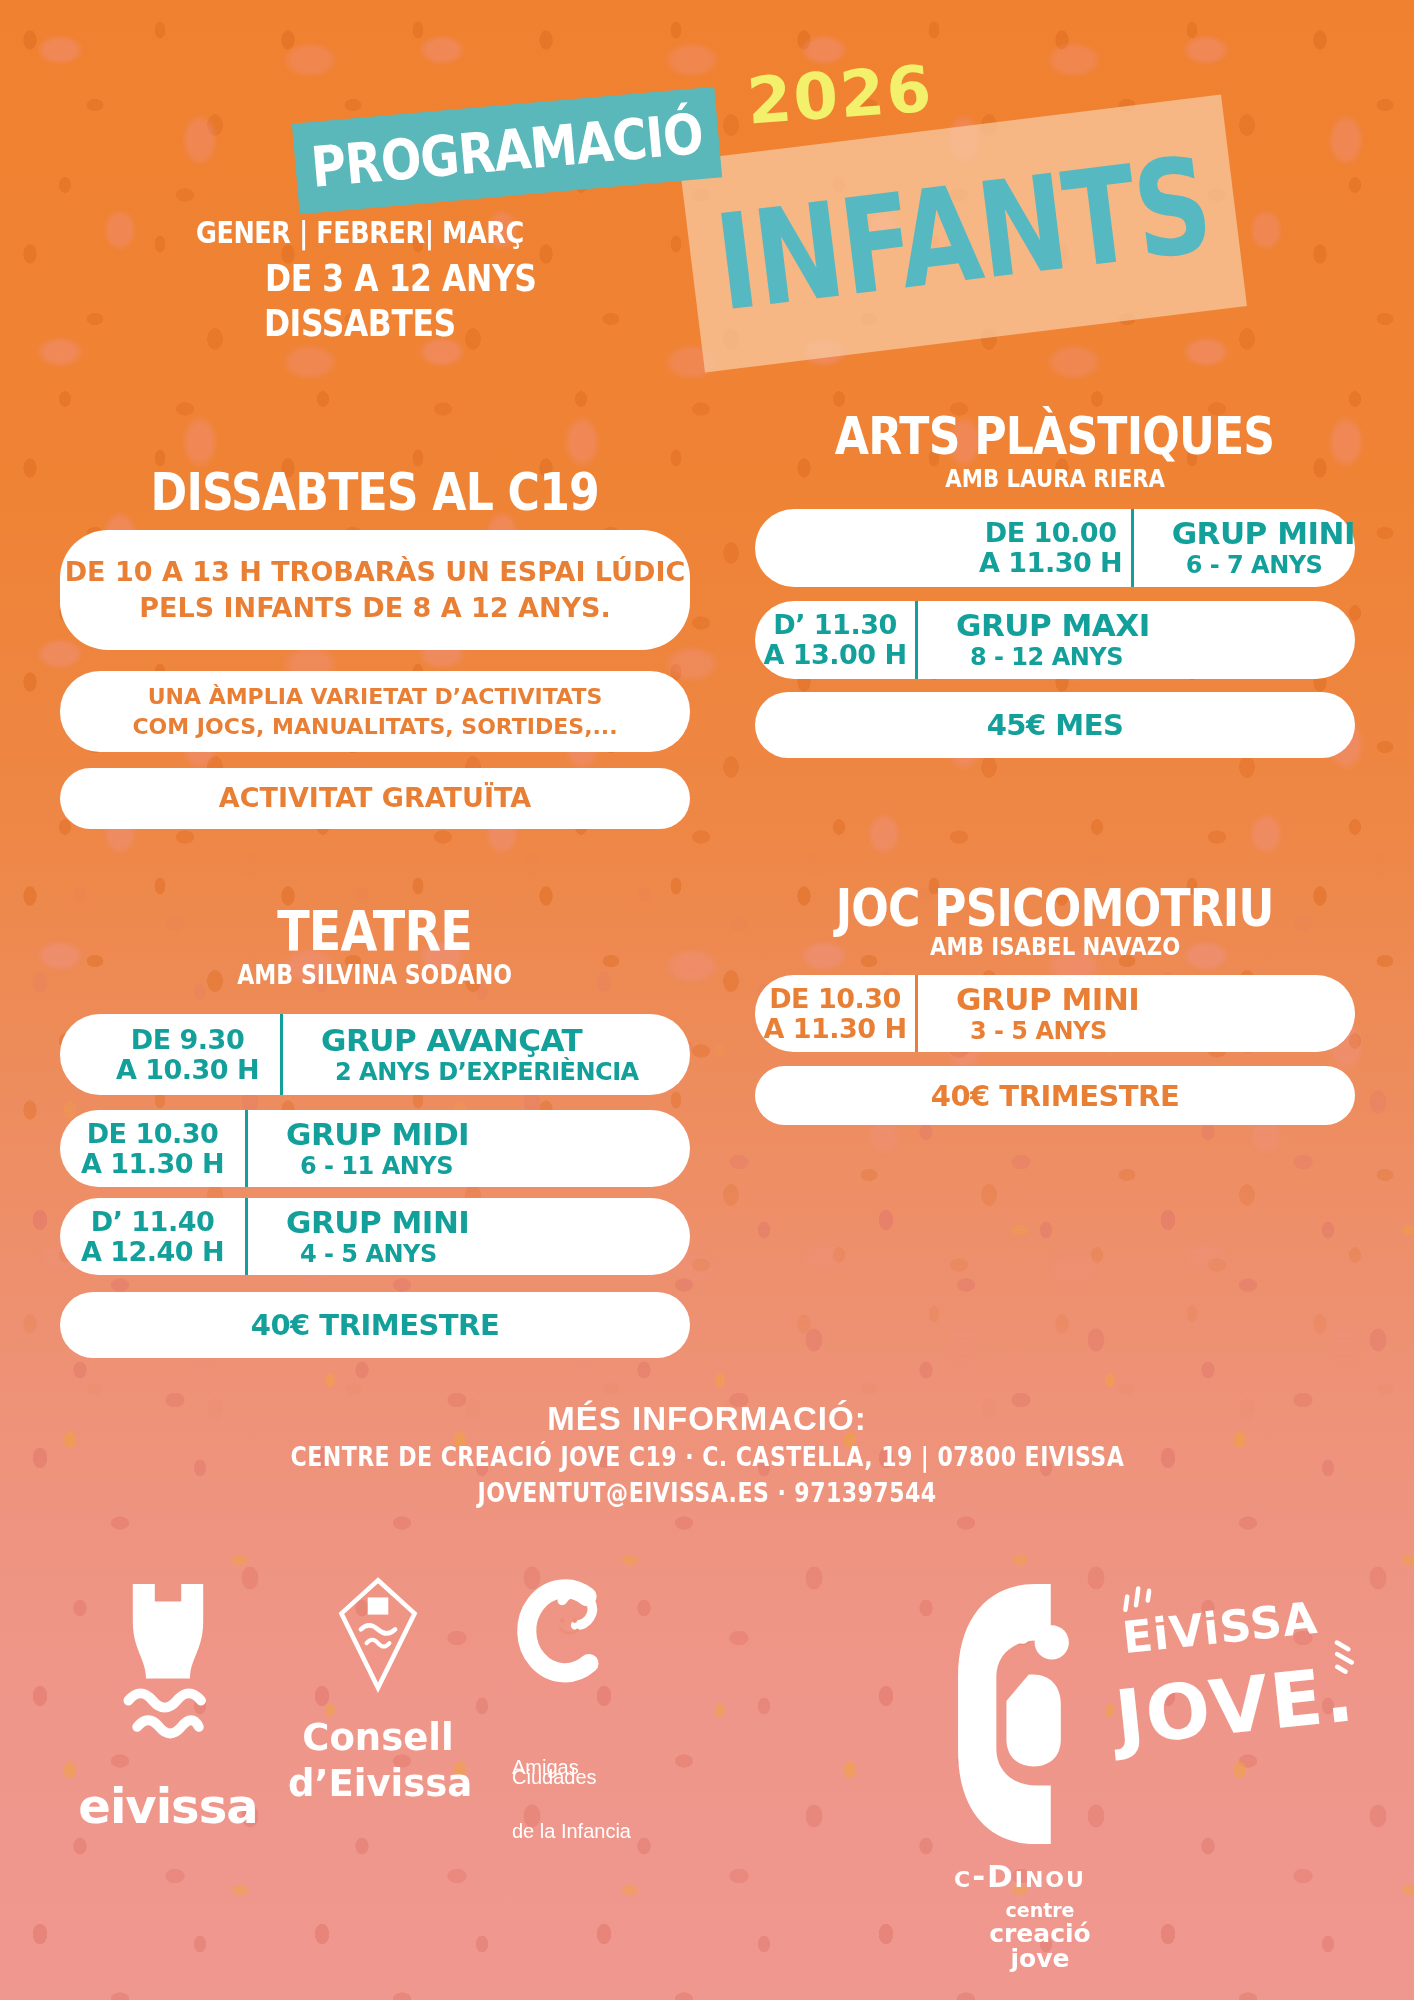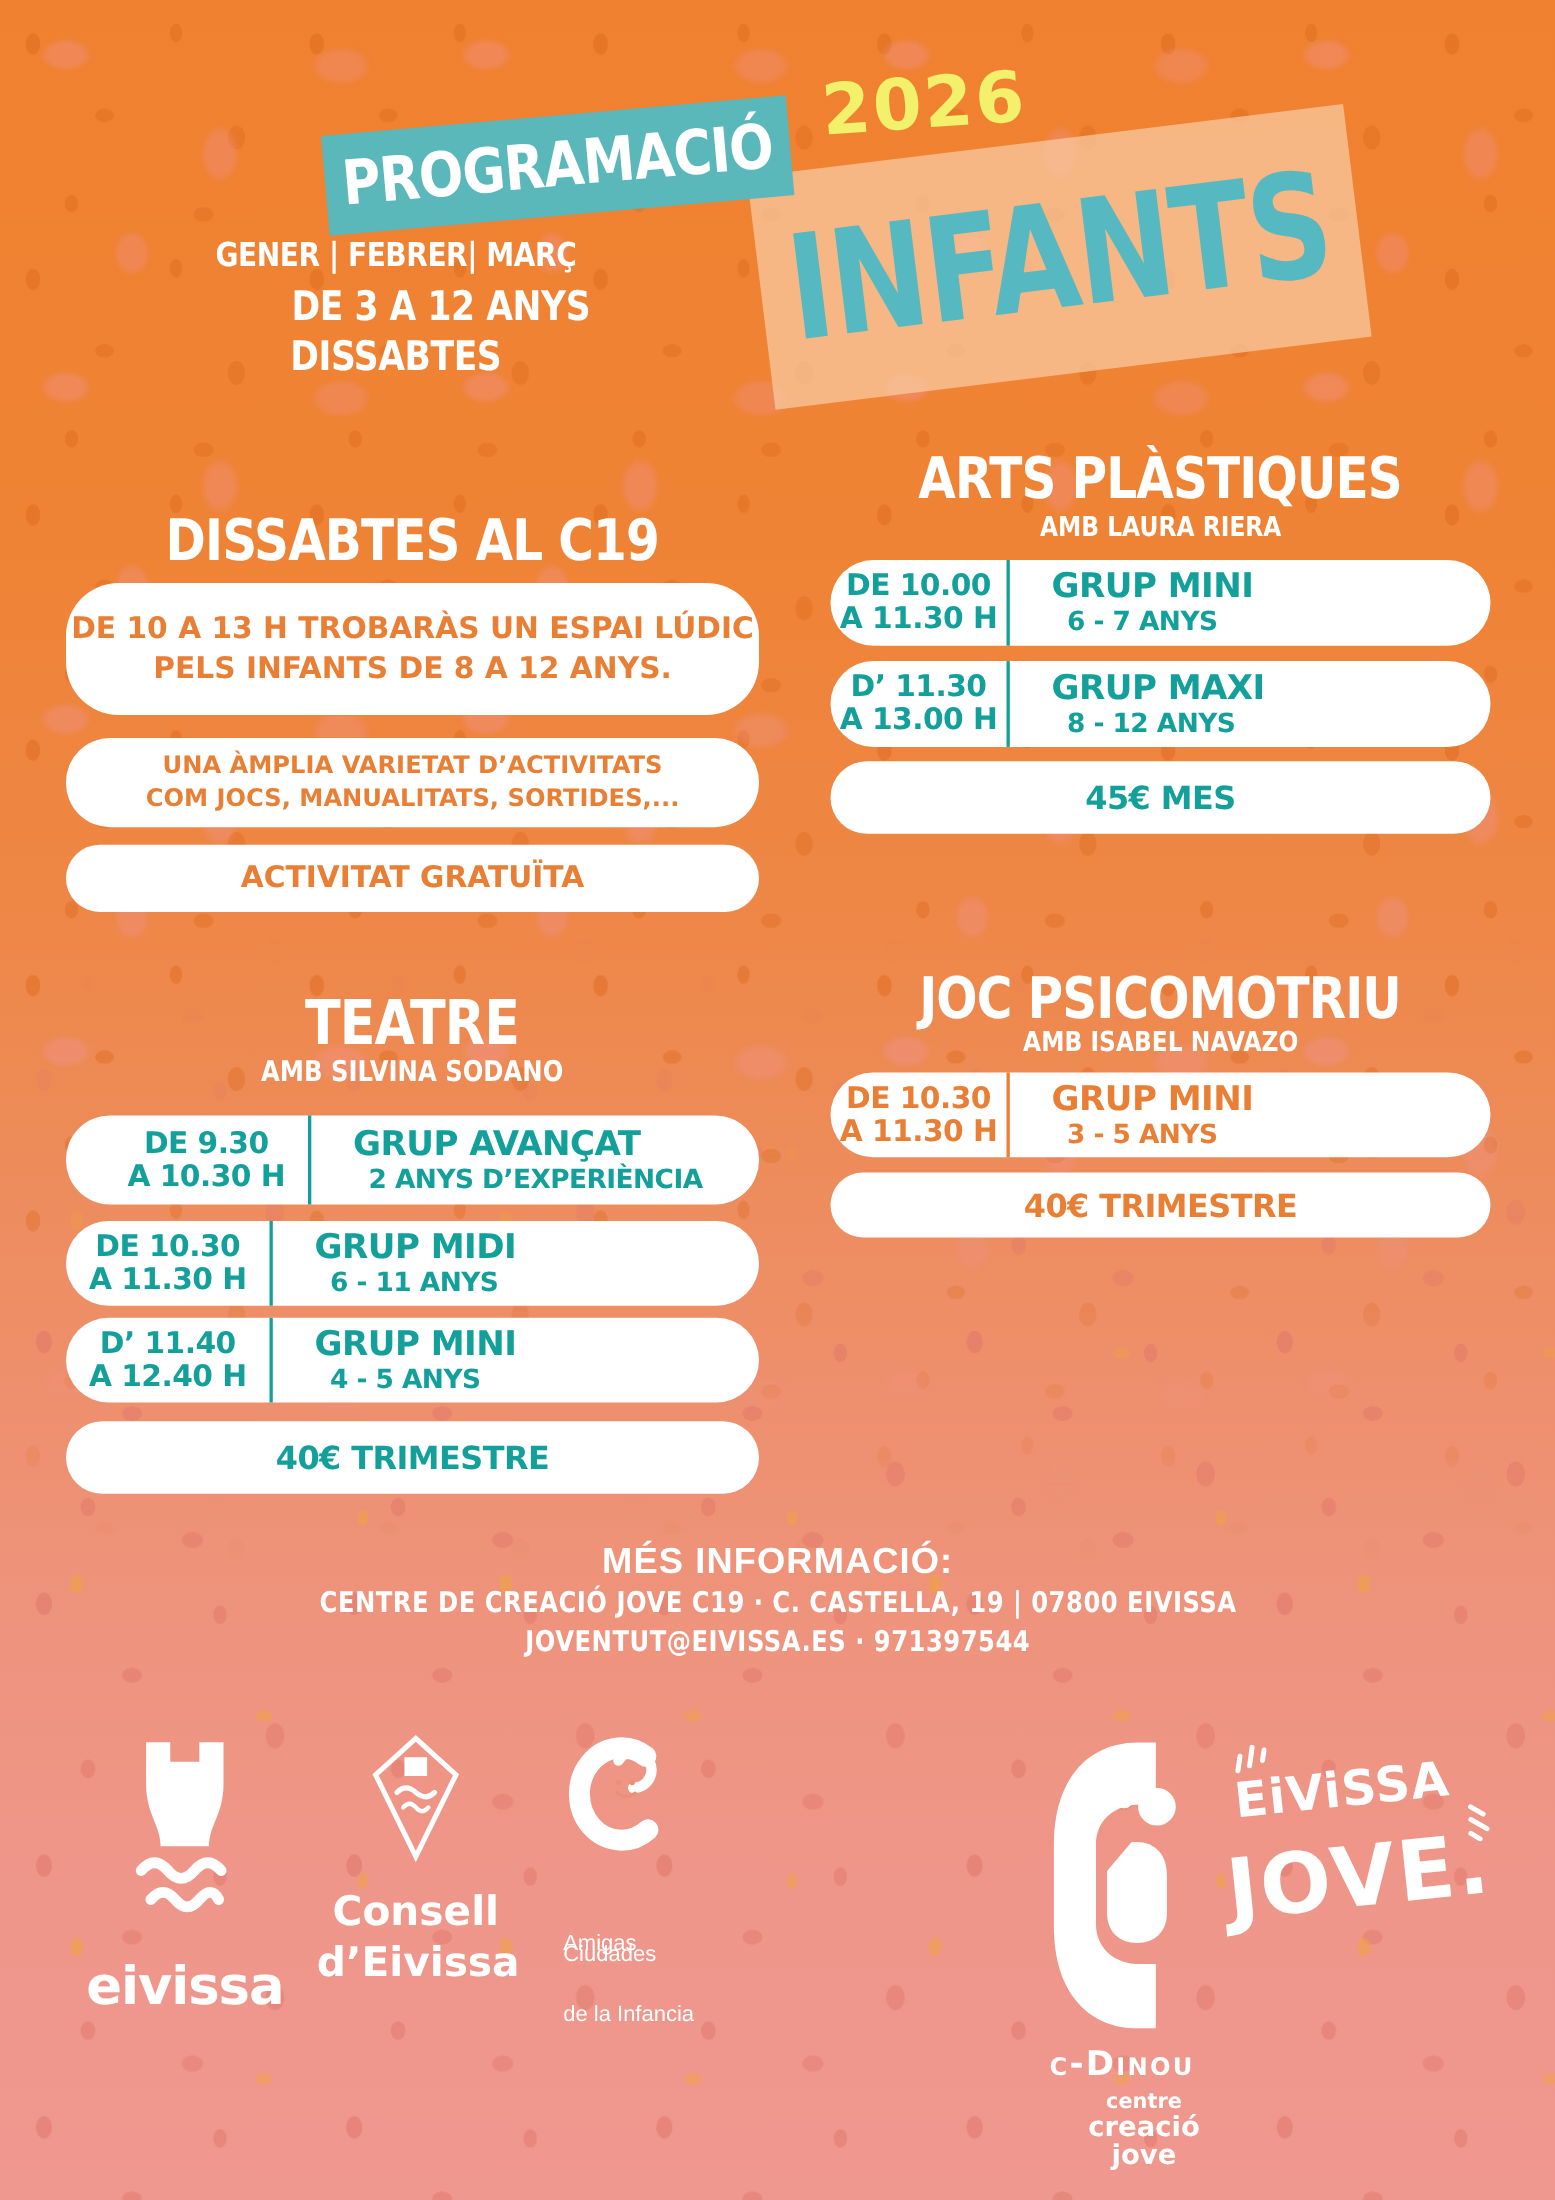--- a/index.html
+++ b/index.html
@@ -128,21 +128,21 @@
     <div>ACTIVITAT GRATUÏTA</div>
   </div>
 
   <div class="abs white heading" style="left:735px;top:406px;width:640px;font-size:52px;">
     <span class="cond">ARTS PLÀSTIQUES</span>
   </div>
   <div class="abs white sub" style="left:735px;top:464px;width:640px;font-size:25px;">
     <span class="cond">AMB LAURA RIERA</span>
   </div>
 
-  <div class="row-box teal-txt" style="left:755px;top:509px;width:600px;height:78px;">
+  <div class="row-box teal-txt" style="left:755px;top:509px;width:600px;height:78px;justify-content:flex-end;">
     <div class="row-time" style="width:160px;">
       <div>DE 10.00</div>
       <div>A 11.30 H</div>
     </div>
     <div class="row-divider" style="background:#13a09b;"></div>
     <div class="row-content">
       <div class="row-group">GRUP MINI</div>
       <div class="row-ages">6 - 7 ANYS</div>
     </div>
   </div>

